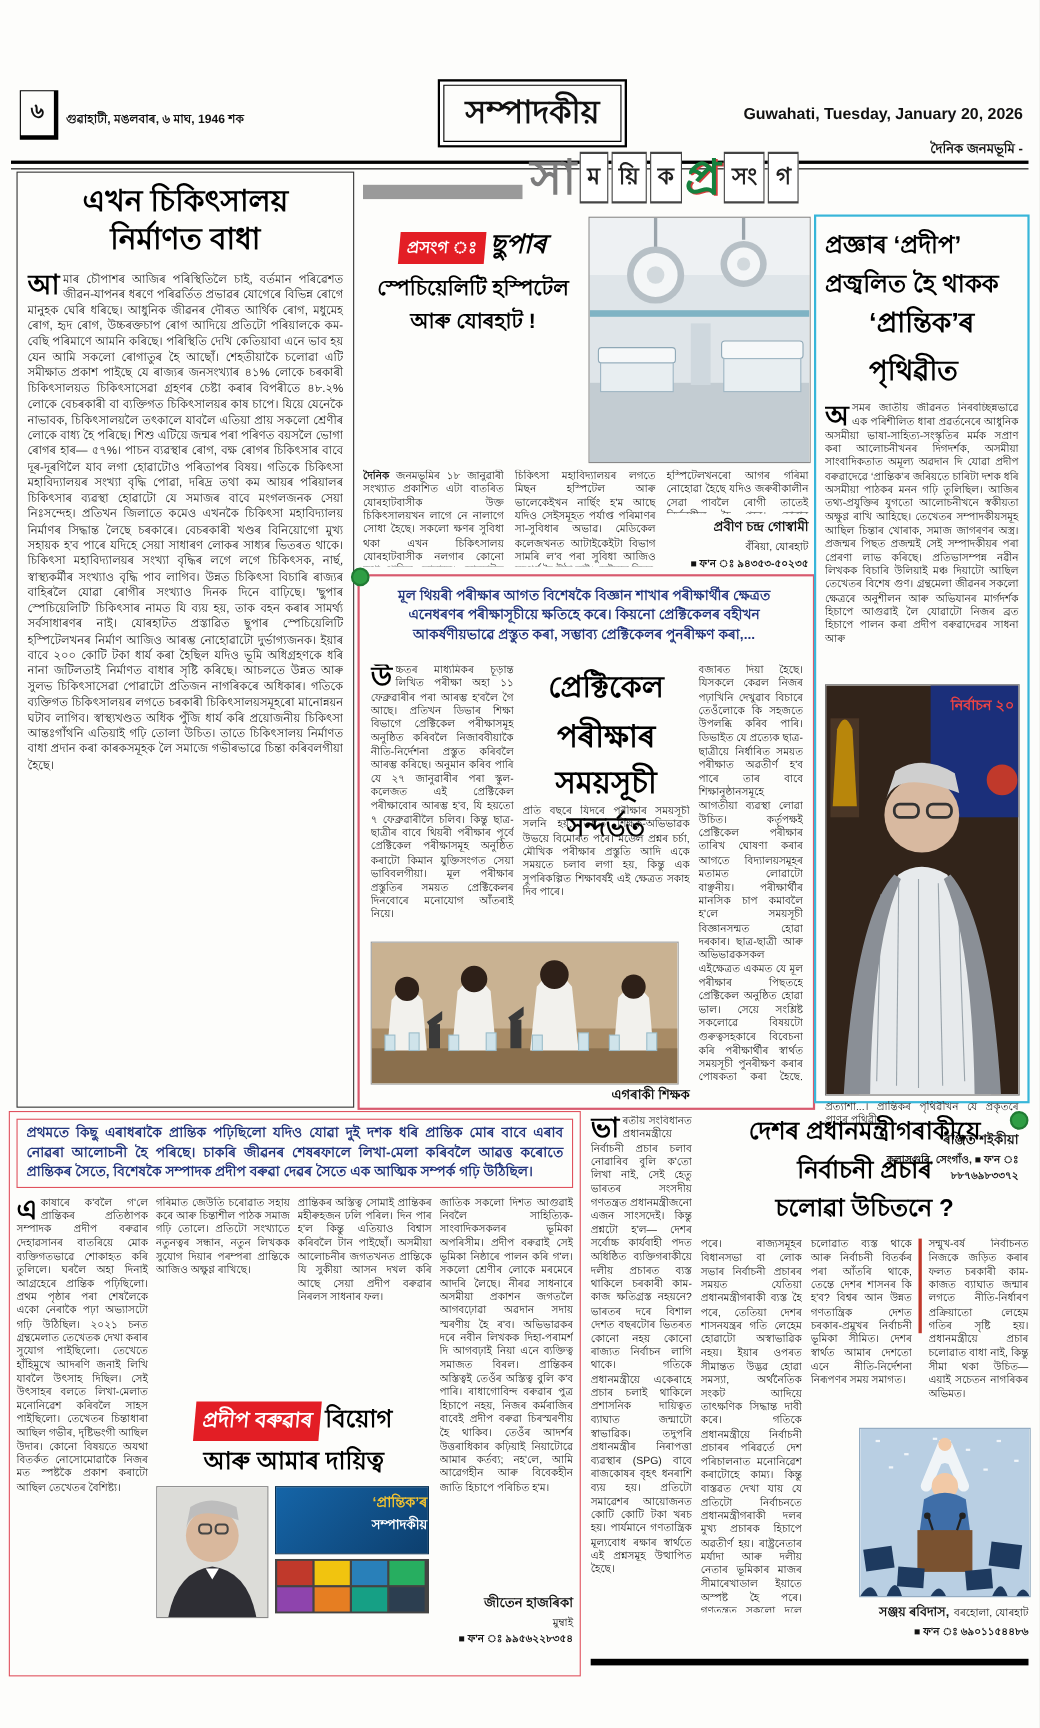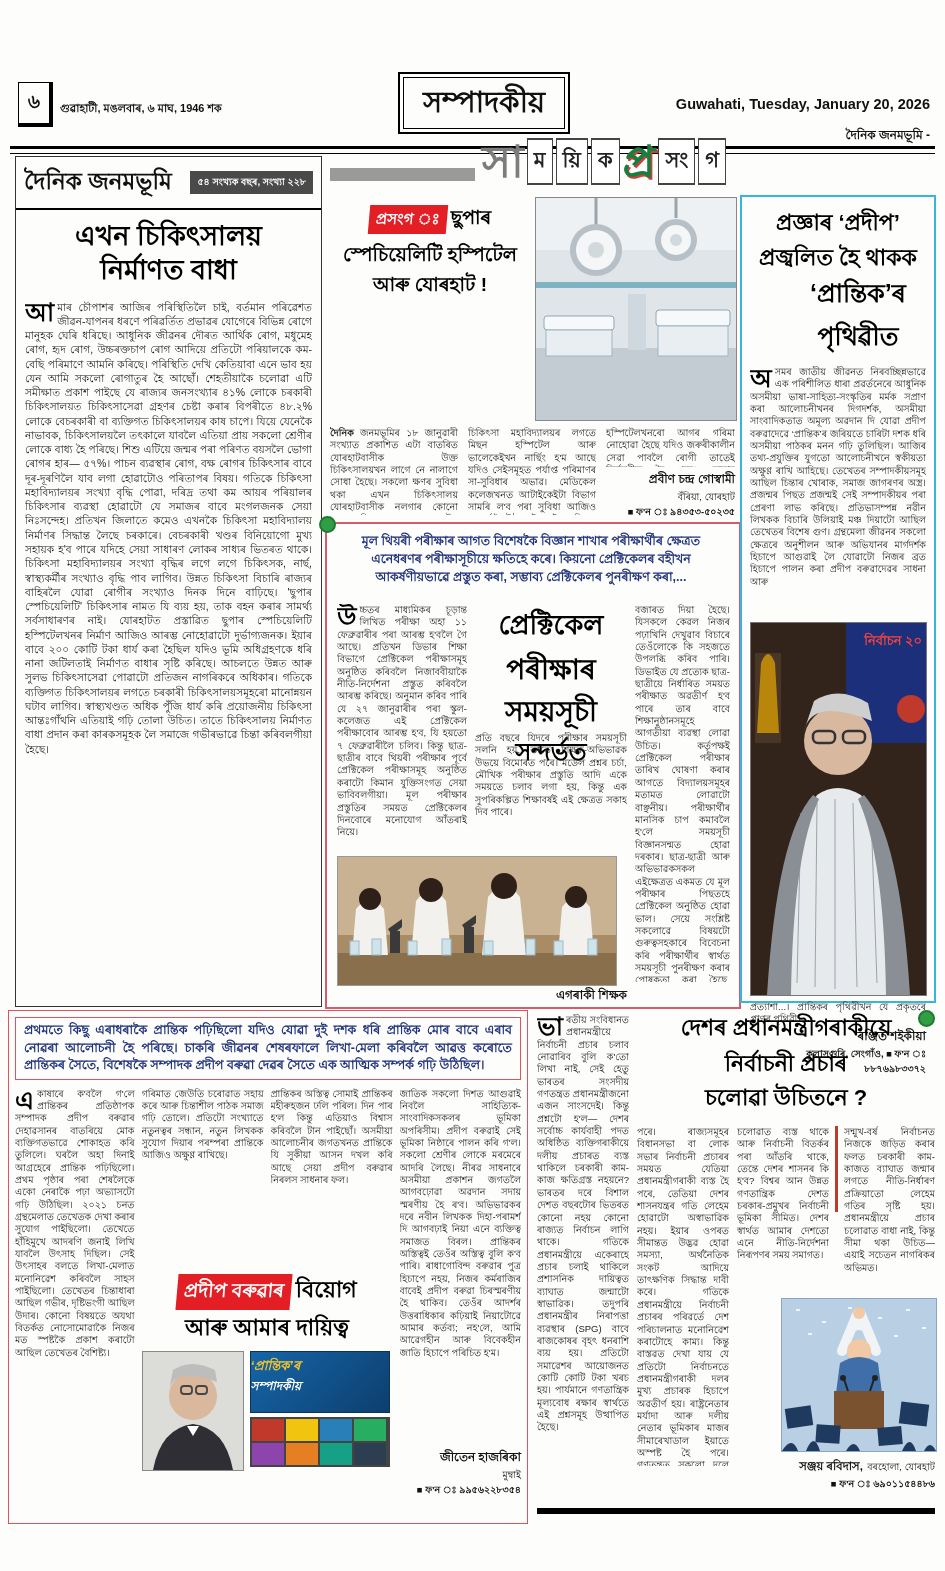--- a/index.html
+++ b/index.html
@@ -28,45 +28,41 @@
 <div class="page">
 
   <div class="abs" style="left:18px;top:82px;width:30px;height:40px;border:1px solid #000;border-right-width:4px;border-bottom-width:4px;text-align:center;font-size:19px;font-weight:700;line-height:38px;">৬</div>
   <div class="abs" style="left:60px;top:100px;font-size:11px;font-weight:700;">গুৱাহাটী, মঙলবাৰ, ৬ মাঘ, 1946 শক</div>
   <div class="abs" style="left:398px;top:72px;width:168px;height:58px;border:2px solid #000;box-shadow:inset 0 0 0 3px #fff,inset 0 0 0 4px #000;display:flex;align-items:center;justify-content:center;font-size:29px;font-weight:800;">সম্পাদকীয়</div>
   <div class="abs" style="right:15px;top:96px;font-size:14.5px;font-weight:700;">Guwahati, Tuesday, January 20, 2026</div>
   <div class="abs" style="right:15px;top:126px;font-size:12px;font-weight:700;">দৈনিক জনমভূমি -</div>
   <div class="abs rule-double" style="left:10px;top:146px;width:925px;"></div>
 
   <div class="abs" style="left:15px;top:156px;width:305px;height:849px;border:1px solid #333;">
-    <div style="display:flex;align-items:center;justify-content:space-between;padding:6px 8px;border-bottom:2px solid #000;">
-      <span style="font-size:23px;font-weight:800;">দৈনিক জনমভূমি</span>
-      <span style="background:#4a4a4a;color:#fff;font-size:9.5px;font-weight:700;padding:4px 7px;">৫৪ সংখ্যক বছৰ, সংখ্যা ২২৮</span>
-    </div>
     <div class="hl" style="font-size:27px;text-align:center;line-height:1.25;padding:10px 30px 8px 30px;">এখন চিকিৎসালয় নিৰ্মাণত বাধা</div>
     <div class="bt" style="margin:4px 9px;height:700px;font-size:10.5px;line-height:1.36;">
       <span class="dc">আ</span><span>মাৰ চৌপাশৰ আজিৰ পৰিস্থিতিলৈ চাই, বৰ্তমান পৰিৱেশত জীৱন-যাপনৰ ধৰণে পৰিৱৰ্তিত প্ৰভাৱৰ যোগেৰে বিভিন্ন ৰোগে মানুহক ঘেৰি ধৰিছে। আধুনিক জীৱনৰ দৌৰত আৰ্থিক ৰোগ, মধুমেহ ৰোগ, হৃদ ৰোগ, উচ্চৰক্তচাপ ৰোগ আদিয়ে প্ৰতিটো পৰিয়ালকে কম-বেছি পৰিমাণে আমনি কৰিছে। পৰিস্থিতি দেখি কেতিয়াবা এনে ভাব হয় যেন আমি সকলো ৰোগাতুৰ হৈ আছোঁ। শেহতীয়াকৈ চলোৱা এটি সমীক্ষাত প্ৰকাশ পাইছে যে ৰাজ্যৰ জনসংখ্যাৰ ৪১% লোকে চৰকাৰী চিকিৎসালয়ত চিকিৎসাসেৱা গ্ৰহণৰ চেষ্টা কৰাৰ বিপৰীতে ৪৮.২% লোকে বেচৰকাৰী বা ব্যক্তিগত চিকিৎসালয়ৰ কাষ চাপে। যিয়ে যেনেকৈ নাভাবক, চিকিৎসালয়লৈ তৎকালে যাবলৈ এতিয়া প্ৰায় সকলো শ্ৰেণীৰ লোকে বাধ্য হৈ পৰিছে। শিশু এটিয়ে জন্মৰ পৰা পৰিণত বয়সলৈ ভোগা ৰোগৰ হাৰ— ৫৭%। পাচন ব্যৱস্থাৰ ৰোগ, বক্ষ ৰোগৰ চিকিৎসাৰ বাবে দূৰ-দূৰণিলৈ যাব লগা হোৱাটোও পৰিতাপৰ বিষয়। গতিকে চিকিৎসা মহাবিদ্যালয়ৰ সংখ্যা বৃদ্ধি পোৱা, দৰিদ্ৰ তথা কম আয়ৰ পৰিয়ালৰ চিকিৎসাৰ ব্যৱস্থা হোৱাটো যে সমাজৰ বাবে মংগলজনক সেয়া নিঃসন্দেহ। প্ৰতিখন জিলাতে কমেও এখনকৈ চিকিৎসা মহাবিদ্যালয় নিৰ্মাণৰ সিদ্ধান্ত লৈছে চৰকাৰে। বেচৰকাৰী খণ্ডৰ বিনিয়োগো মুখ্য সহায়ক হ'ব পাৰে যদিহে সেয়া সাধাৰণ লোকৰ সাধ্যৰ ভিতৰত থাকে। চিকিৎসা মহাবিদ্যালয়ৰ সংখ্যা বৃদ্ধিৰ লগে লগে চিকিৎসক, নাৰ্ছ, স্বাস্থ্যকৰ্মীৰ সংখ্যাও বৃদ্ধি পাব লাগিব। উন্নত চিকিৎসা বিচাৰি ৰাজ্যৰ বাহিৰলৈ যোৱা ৰোগীৰ সংখ্যাও দিনক দিনে বাঢ়িছে। 'ছুপাৰ স্পেচিয়েলিটি' চিকিৎসাৰ নামত যি ব্যয় হয়, তাক বহন কৰাৰ সামৰ্থ্য সৰ্বসাধাৰণৰ নাই। যোৰহাটত প্ৰস্তাৱিত ছুপাৰ স্পেচিয়েলিটি হস্পিটেলখনৰ নিৰ্মাণ আজিও আৰম্ভ নোহোৱাটো দুৰ্ভাগ্যজনক। ইয়াৰ বাবে ২০০ কোটি টকা ধাৰ্য কৰা হৈছিল যদিও ভূমি অধিগ্ৰহণকে ধৰি নানা জটিলতাই নিৰ্মাণত বাধাৰ সৃষ্টি কৰিছে। আচলতে উন্নত আৰু সুলভ চিকিৎসাসেৱা পোৱাটো প্ৰতিজন নাগৰিকৰে অধিকাৰ। গতিকে ব্যক্তিগত চিকিৎসালয়ৰ লগতে চৰকাৰী চিকিৎসালয়সমূহৰো মানোন্নয়ন ঘটাব লাগিব। স্বাস্থ্যখণ্ডত অধিক পুঁজি ধাৰ্য কৰি প্ৰয়োজনীয় চিকিৎসা আন্তঃগাঁথনি এতিয়াই গঢ়ি তোলা উচিত। তাতে চিকিৎসালয় নিৰ্মাণত বাধা প্ৰদান কৰা কাৰকসমূহক লৈ সমাজে গভীৰভাৱে চিন্তা কৰিবলগীয়া হৈছে।</span>
     </div>
   </div>
 
   <div class="abs" style="left:330px;top:168px;width:145px;height:13px;background:#9a9a9a;"></div>
   <div class="abs" style="left:482px;top:138px;display:flex;align-items:center;gap:3px;">
     <span class="banner-big">সা</span>
     <span class="banner-cell">ম</span>
     <span class="banner-cell">য়ি</span>
     <span class="banner-cell">ক</span>
     <span class="banner-big" style="color:#15803d;text-shadow:1.5px 1.5px 0 #d43b3b;">প্ৰ</span>
     <span class="banner-cell">সং</span>
     <span class="banner-cell">গ</span>
   </div>
 
   <div class="abs" style="left:330px;top:195px;width:405px;height:322px;">
     <div class="abs" style="left:0;top:8px;width:200px;text-align:center;">
       <div style="margin-bottom:6px;"><span class="kickbox" style="font-size:15px;">প্ৰসংগ ঃ</span>
-        <span class="hl" style="font-size:19px;">ছুপাৰ</span></div>
+        <span class="hl" style="font-size:24px;font-style:italic;">ছুপাৰ</span></div>
       <div class="hl" style="font-size:19px;line-height:1.5;">স্পেচিয়েলিটি হস্পিটেল</div>
       <div class="hl" style="font-size:19px;line-height:1.6;">আৰু যোৰহাট !</div>
     </div>
 
     <div class="abs" style="left:205px;top:2px;width:200px;height:222px;border:1px solid #888;overflow:hidden;">
       <svg width="200" height="222" viewBox="0 0 200 222" xmlns="http://www.w3.org/2000/svg">
         <rect width="200" height="222" fill="#dfe5e9"></rect>
         <rect width="200" height="52" fill="#eef1f3"></rect>
         <rect y="150" width="200" height="72" fill="#c3ccd2"></rect>
         <line x1="60" y1="0" x2="60" y2="28" stroke="#9aa4ab" stroke-width="3"></line>
@@ -146,21 +142,21 @@
             <rect x="188" y="82" width="9" height="16"></rect>
           <rect x="216" y="84" width="9" height="14"></rect>
             <rect x="250" y="82" width="9" height="16"></rect>
         </g>
       </svg>
     </div>
     <div class="abs" style="left:150px;top:462px;width:150px;text-align:right;font-size:12px;font-weight:800;">এগৰাকী শিক্ষক</div>
   </div>
 
   <div class="abs" style="left:740px;top:195px;width:196px;height:808px;border:2.5px solid #38b6d9;padding:8px;box-sizing:border-box;">
-    <div style="text-align:center;">
+    <div style="text-align:left;">
       <div class="hl" style="font-size:22px;">প্ৰজ্ঞাৰ ‘প্ৰদীপ’</div>
       <div class="hl" style="font-size:22px;line-height:1.45;">প্ৰজ্বলিত হৈ থাকক</div>
       <div class="hl" style="font-size:25px;margin-left:40px;">‘প্ৰান্তিক’ৰ পৃথিৱীত</div>
     </div>
     <div class="bt" style="margin-top:6px;height:252px;">
       <span class="dc">অ</span><span>সমৰ জাতীয় জীৱনত নিৰবচ্ছিন্নভাৱে এক পৰিশীলিত ধাৰা প্ৰৱৰ্তনেৰে আধুনিক অসমীয়া ভাষা-সাহিত্য-সংস্কৃতিৰ মৰ্মক সপ্ৰাণ কৰা আলোচনীখনৰ দিগদৰ্শক, অসমীয়া সাংবাদিকতাত অমূল্য অৱদান দি যোৱা প্ৰদীপ বৰুৱাদেৱে ‘প্ৰান্তিক’ৰ জৰিয়তে চাৰিটা দশক ধৰি অসমীয়া পাঠকৰ মনন গঢ়ি তুলিছিল। আজিৰ তথ্য-প্ৰযুক্তিৰ যুগতো আলোচনীখনে স্বকীয়তা অক্ষুণ্ণ ৰাখি আহিছে। তেখেতৰ সম্পাদকীয়সমূহ আছিল চিন্তাৰ খোৰাক, সমাজ জাগৰণৰ অস্ত্ৰ। প্ৰজন্মৰ পিছত প্ৰজন্মই সেই সম্পাদকীয়ৰ পৰা প্ৰেৰণা লাভ কৰিছে। প্ৰতিভাসম্পন্ন নৱীন লিখকক বিচাৰি উলিয়াই মঞ্চ দিয়াটো আছিল তেখেতৰ বিশেষ গুণ। গ্ৰন্থমেলা জীৱনৰ সকলো ক্ষেত্ৰৰে অনুশীলন আৰু অভিযানৰ মাৰ্গদৰ্শক হিচাপে আগুৱাই লৈ যোৱাটো নিজৰ ব্ৰত হিচাপে পালন কৰা প্ৰদীপ বৰুৱাদেৱৰ সাধনা আৰু</span>
     </div>
     <div style="position:relative;width:175px;height:372px;margin-top:4px;border:1px solid #777;overflow:hidden;">
       <svg width="175" height="372" viewBox="0 0 175 372" xmlns="http://www.w3.org/2000/svg">
         <rect width="175" height="372" fill="#32241a"></rect>
@@ -214,21 +210,21 @@
               <rect width="100" height="118" fill="#dcdcd8"></rect>
               <circle cx="50" cy="44" r="24" fill="#d9b89d"></circle>
               <path d="M26 38 q6 -24 48 -8 l-2 -12 q-24 -12 -42 0 z" fill="#bdbdbd"></path>
               <rect x="38" y="34" width="11" height="8" rx="3" fill="none" stroke="#444" stroke-width="1.8"></rect>
               <rect x="53" y="34" width="11" height="8" rx="3" fill="none" stroke="#444" stroke-width="1.8"></rect>
               <path d="M10 118 q8 -42 40 -46 q32 4 40 46 z" fill="#2e2e34"></path>
               <path d="M44 74 l6 10 l6 -10 z" fill="#fff"></path>
             </svg>
           </div>
           <div style="width:140px;">
-            <div style="height:62px;background:linear-gradient(135deg,#1565a8,#0d3f6e);border:1px solid #0a3356;text-align:left;padding-top:4px;box-sizing:border-box;font-style:italic;">
+            <div style="height:62px;background:linear-gradient(135deg,#1565a8,#0d3f6e);border:1px solid #0a3356;text-align:right;padding-top:4px;box-sizing:border-box;">
               <div style="color:#f4c430;font-size:13px;font-weight:800;">‘প্ৰান্তিক’ৰ</div>
               <div style="color:#fff;font-size:12px;font-weight:700;">সম্পাদকীয়</div>
             </div>
             <div style="height:50px;margin-top:4px;overflow:hidden;">
               <svg width="140" height="50" viewBox="0 0 140 50" xmlns="http://www.w3.org/2000/svg">
                 <rect width="140" height="50" fill="#444"></rect>
                 <rect x="2" y="2" width="32" height="22" fill="#c0392b"></rect>
                   <rect x="36" y="2" width="32" height="22" fill="#f1c40f"></rect>
                 <rect x="70" y="2" width="32" height="22" fill="#2980b9"></rect>
                   <rect x="104" y="2" width="32" height="22" fill="#27ae60"></rect>

